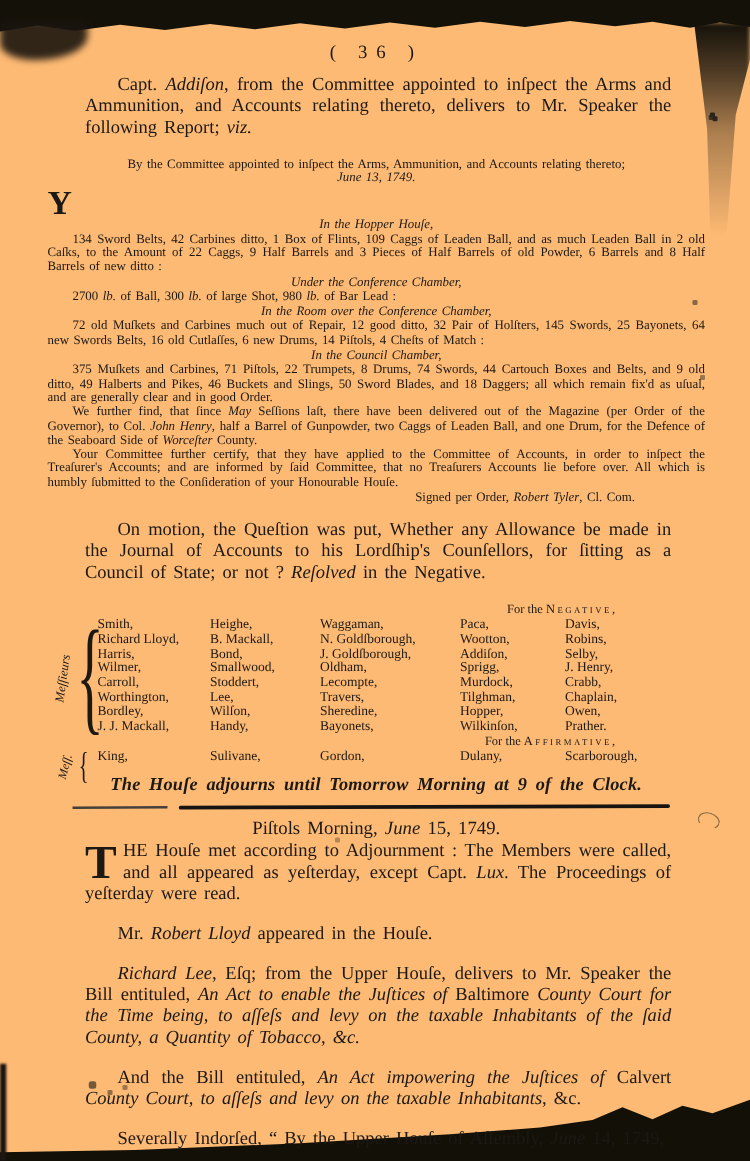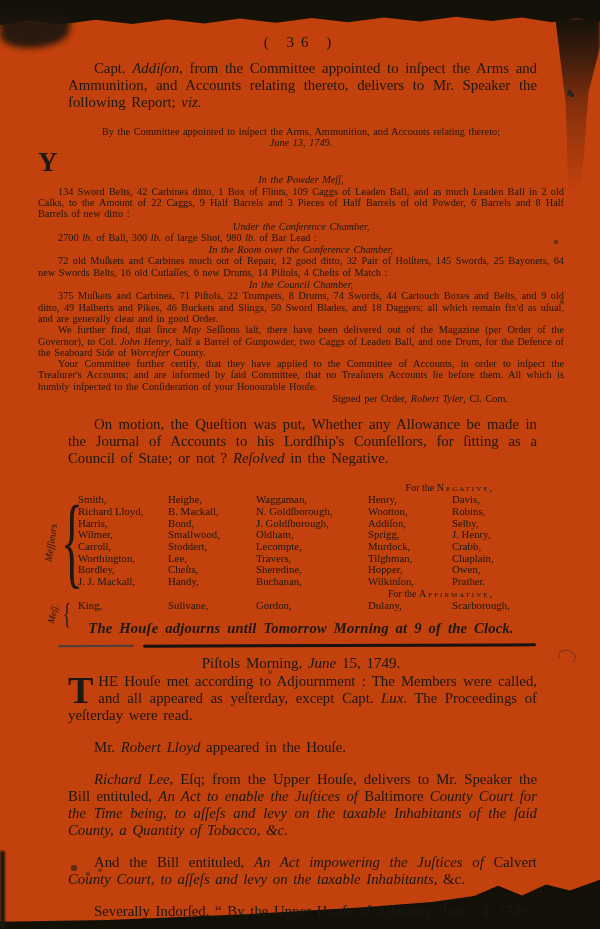--- a/index.html
+++ b/index.html
@@ -1,19 +1,19 @@
 <!DOCTYPE html>
 <html><head>
 <meta charset="utf-8">
 <style>
   html,body{margin:0;padding:0;background:#777;}
   .page{
     position:relative;
     width:600px;height:929px;
-    background:#c2410c;
+    background:#fdba74;
     overflow:hidden;
     font-family:"Liberation Serif","DejaVu Serif",serif;
     color:#1c1814;
     box-shadow:0 0 6px rgba(0,0,0,.5);
   }
   
   .scan-top{
     position:absolute;top:0;left:0;width:100%;height:30px;background:#141109;
     clip-path:polygon(0 0,100% 0,100% 72%,96% 60%,92% 74%,87% 58%,82% 70%,76% 56%,70% 72%,64% 58%,58% 74%,52% 60%,46% 76%,40% 62%,34% 78%,28% 64%,22% 80%,16% 66%,10% 82%,5% 68%,0 84%);
   }
@@ -104,53 +104,53 @@
     <p class="main indent intro"><span>Capt. </span><span class="st-i">Addiſon</span><span>, from the Committee appointed to inſpect the Arms and Ammunition, and Accounts relating thereto, delivers to Mr. Speaker the following Report; </span><span class="st-i">viz.</span></p>
 
     <div class="report">
       <div class="small c"><span>By the Committee appointed to inſpect the Arms, Ammunition, and Accounts relating thereto;</span></div>
       <div class="small c"><span class="st-i">June 13, 1749.</span></div>
 
       <div class="small clearfix" style="margin-top:2px;">
         <span class="dropcap">Y</span>
       </div>
 
-      <div class="small c it sec-head"><span class="st-i">In the Powder Meſſ,</span></div>
+      <div class="small c it sec-head"><span class="st-i">In the Hopper Houſe,</span></div>
       <div class="small sec-body"><span>134 Sword Belts, 42 Carbines ditto, 1 Box of Flints, 109 Caggs of Leaden Ball, and as much Leaden Ball in 2 old Caſks, to the Amount of 22 Caggs, 9 Half Barrels and 3 Pieces of Half Barrels of old Powder, 6 Barrels and 8 Half Barrels of new ditto :</span></div>
 
       <div class="small c it sec-head"><span class="st-i">Under the Conference Chamber,</span></div>
       <div class="small sec-body"><span>2700 </span><span class="st-i">lb.</span><span> of Ball, 300 </span><span class="st-i">lb.</span><span> of large Shot, 980 </span><span class="st-i">lb.</span><span> of Bar Lead :</span></div>
 
       <div class="small c it sec-head"><span class="st-i">In the Room over the Conference Chamber,</span></div>
       <div class="small sec-body"><span>72 old Muſkets and Carbines much out of Repair, 12 good ditto, 32 Pair of Holſters, 145 Swords, 25 Bayonets, 64 new Swords Belts, 16 old Cutlaſſes, 6 new Drums, 14 Piſtols, 4 Cheſts of Match :</span></div>
 
       <div class="small c it sec-head"><span class="st-i">In the Council Chamber,</span></div>
       <div class="small sec-body"><span>375 Muſkets and Carbines, 71 Piſtols, 22 Trumpets, 8 Drums, 74 Swords, 44 Cartouch Boxes and Belts, and 9 old ditto, 49 Halberts and Pikes, 46 Buckets and Slings, 50 Sword Blades, and 18 Daggers; all which remain fix'd as uſual, and are generally clear and in good Order.</span></div>
 
       <div class="small sec-body"><span>We further find, that ſince </span><span class="st-i">May</span><span> Seſſions laſt, there have been delivered out of the Magazine (per Order of the Governor), to Col. </span><span class="st-i">John Henry</span><span>, half a Barrel of Gunpowder, two Caggs of Leaden Ball, and one Drum, for the Defence of the Seaboard Side of </span><span class="st-i">Worceſter</span><span> County.</span></div>
-      <div class="small sec-body"><span>Your Committee further certify, that they have applied to the Committee of Accounts, in order to inſpect the Treaſurer's Accounts; and are informed by ſaid Committee, that no Treaſurers Accounts lie before them.  All which is humbly inſpected to the Conſideration of your Honourable Houſe.</span></div>
+      <div class="small sec-body"><span>Your Committee further certify, that they have applied to the Committee of Accounts, in order to inſpect the Treaſurer's Accounts; and are informed by ſaid Committee, that no Treaſurers Accounts lie before over.  All which is humbly ſubmitted to the Conſideration of your Honourable Houſe.</span></div>
 
       <div class="small signed"><span>Signed per Order, </span><span class="st-i">Robert Tyler</span><span>, Cl. Com.</span></div>
     </div>
 
     <p class="main indent motion"><span>On motion, the Queſtion was put, Whether any Allowance be made in the Journal of Accounts to his Lordſhip's Counſellors, for ſitting as a Council of State; or not ?  </span><span class="st-i">Reſolved</span><span> in the Negative.</span></p>
 
     <div class="vote-block">
       <span class="brace brace-neg">{</span>
       <span class="rot-label lbl-neg">Meſſieurs</span>
       <span class="brace brace-aff">{</span>
       <span class="rot-label lbl-aff">Meſſ.</span>
 
       <div class="vote-head"><span>For the </span><span class="st-sc">Negative</span><span>,</span></div>
       <div>
           <div class="vrow">
             <span class="vcell">Smith,</span>
             <span class="vcell">Heighe,</span>
             <span class="vcell">Waggaman,</span>
-            <span class="vcell">Henry,</span>
+            <span class="vcell">Paca,</span>
             <span class="vcell">Davis,</span>
           </div>
           <div class="vrow">
             <span class="vcell">Richard Lloyd,</span>
             <span class="vcell">B. Mackall,</span>
             <span class="vcell">N. Goldſborough,</span>
             <span class="vcell">Wootton,</span>
             <span class="vcell">Robins,</span>
           </div>
           <div class="vrow">
@@ -176,29 +176,29 @@
           </div>
           <div class="vrow">
             <span class="vcell">Worthington,</span>
             <span class="vcell">Lee,</span>
             <span class="vcell">Travers,</span>
             <span class="vcell">Tilghman,</span>
             <span class="vcell">Chaplain,</span>
           </div>
           <div class="vrow">
             <span class="vcell">Bordley,</span>
-            <span class="vcell">Cheſts,</span>
+            <span class="vcell">Wilſon,</span>
             <span class="vcell">Sheredine,</span>
             <span class="vcell">Hopper,</span>
             <span class="vcell">Owen,</span>
           </div>
           <div class="vrow">
             <span class="vcell">J. J. Mackall,</span>
             <span class="vcell">Handy,</span>
-            <span class="vcell">Buchanan,</span>
+            <span class="vcell">Bayonets,</span>
             <span class="vcell">Wilkinſon,</span>
             <span class="vcell">Prather.</span>
           </div>
         </div>
       <div class="vote-head"><span>For the </span><span class="st-sc">Affirmative</span><span>,</span></div>
       <div>
           <div class="vrow">
             <span class="vcell">King,</span>
             <span class="vcell">Sulivane,</span>
             <span class="vcell">Gordon,</span>

